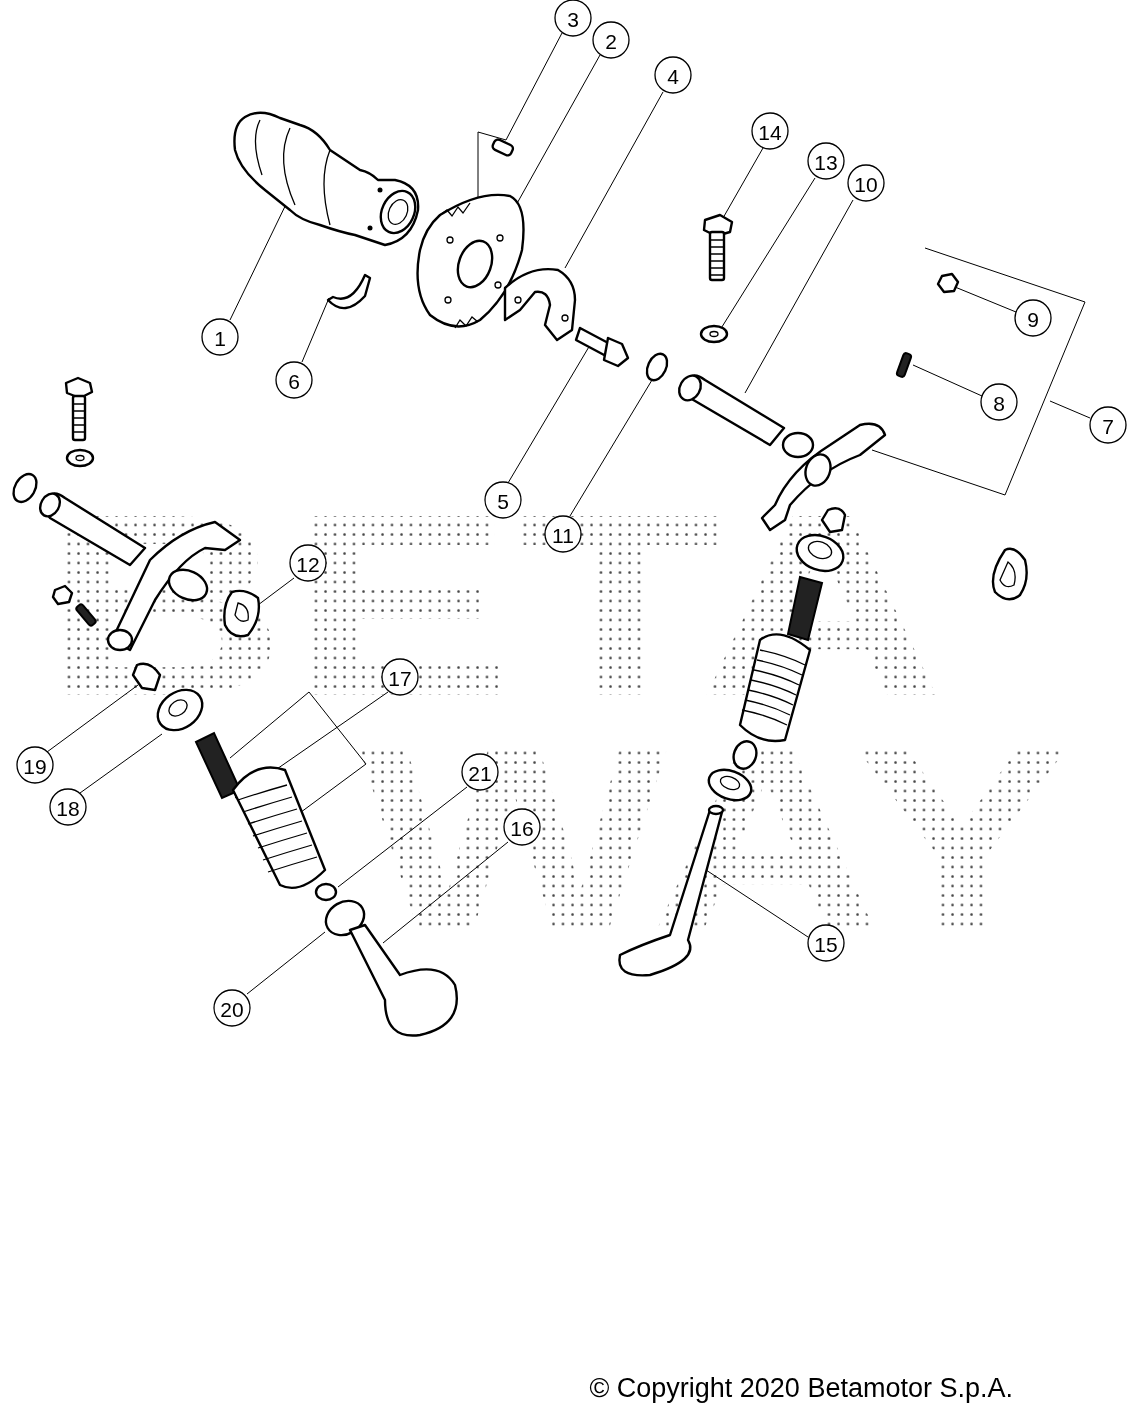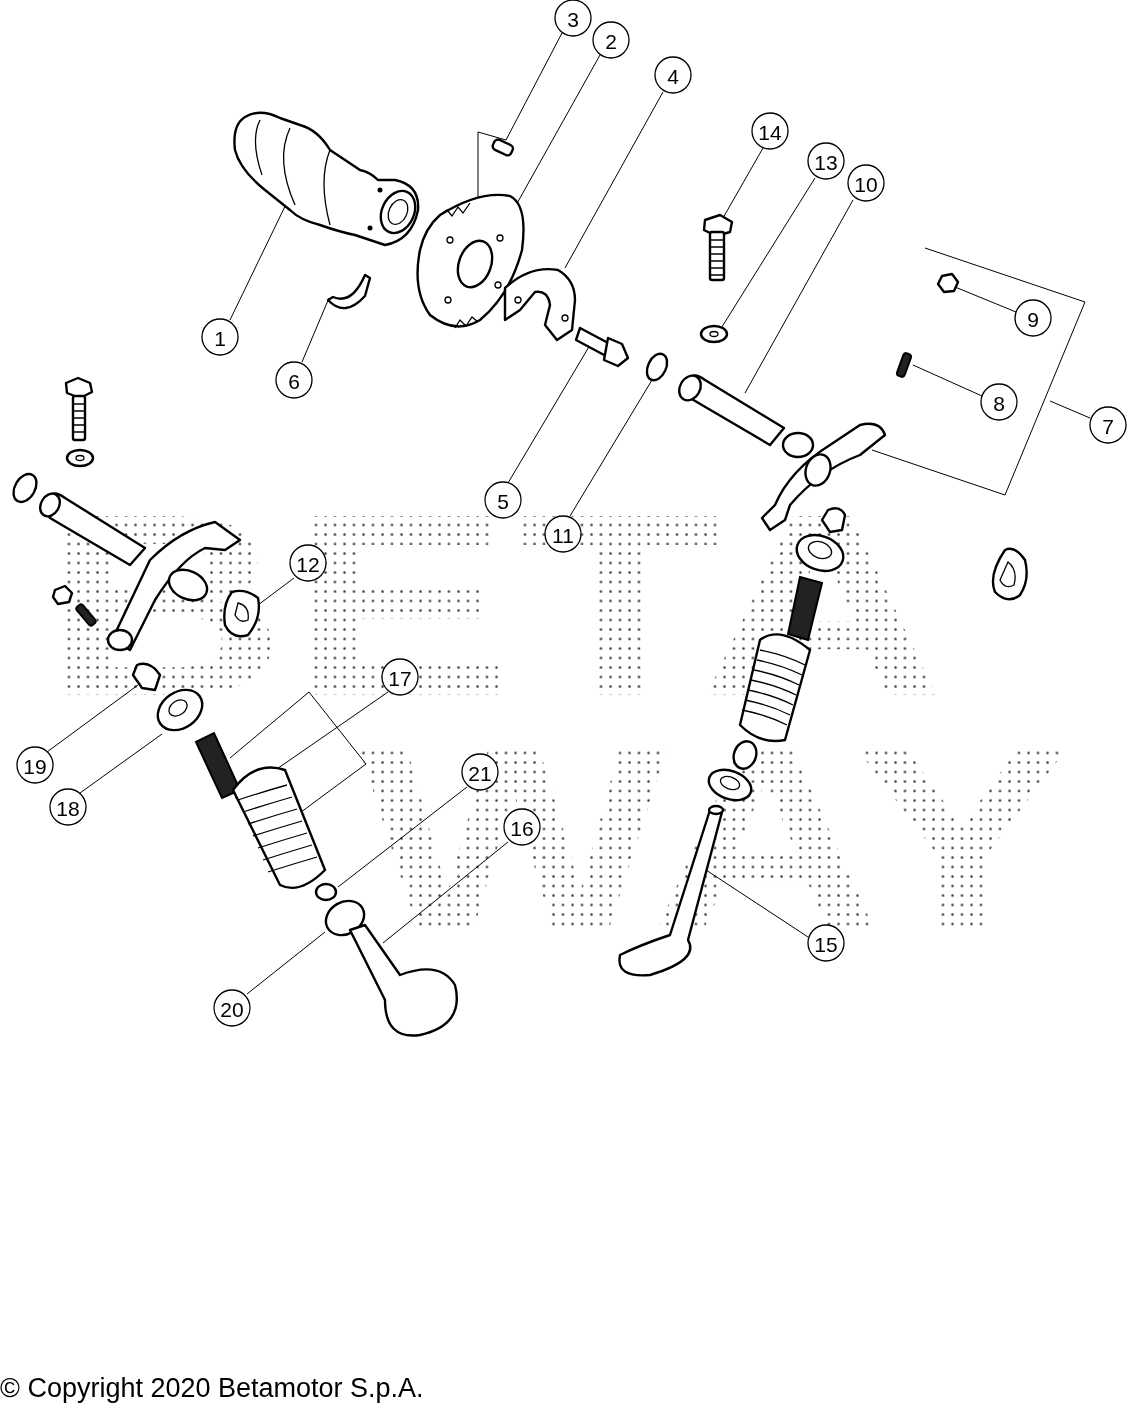--- a/index.html
+++ b/index.html
@@ -5,21 +5,21 @@
   html, body { margin:0; padding:0; background:#ffffff; }
   body { width:1129px; height:1410px; position:relative; overflow:hidden; font-family:"Liberation Sans", sans-serif; }
   #diagram { position:absolute; left:0; top:0; width:1129px; height:1410px; }
   .callout circle { fill:#fff; stroke:#000; stroke-width:1.3; }
   .callout text { font-family:"Liberation Sans", sans-serif; font-size:21px; fill:#000; text-anchor:middle; dominant-baseline:central; }
   .leader { stroke:#000; stroke-width:1; fill:none; }
   .part { stroke:#000; stroke-width:2.4; fill:#fff; stroke-linejoin:round; stroke-linecap:round; }
   .thin { stroke:#000; stroke-width:1.3; fill:none; }
   .dark { fill:#222; stroke:#000; stroke-width:2; }
   .wm text { font-family:"Liberation Sans", sans-serif; font-weight:bold; fill:url(#dots); }
-  #copyright { position:absolute; left:0; width:1013px; top:1373px; text-align:left; font-size:27px; color:#000; }
+  #copyright { position:absolute; left:0; width:1013px; top:1373px; text-align:right; font-size:27px; color:#000; }
 </style>
 </head>
 <body>
 
 <svg id="diagram" viewBox="0 0 1129 1410" xmlns="http://www.w3.org/2000/svg">
   <defs>
     <pattern id="dots" width="9.5" height="9.5" patternUnits="userSpaceOnUse">
       <circle cx="2.5" cy="2.5" r="1.3" fill="#444"></circle>
     </pattern>
   </defs>

